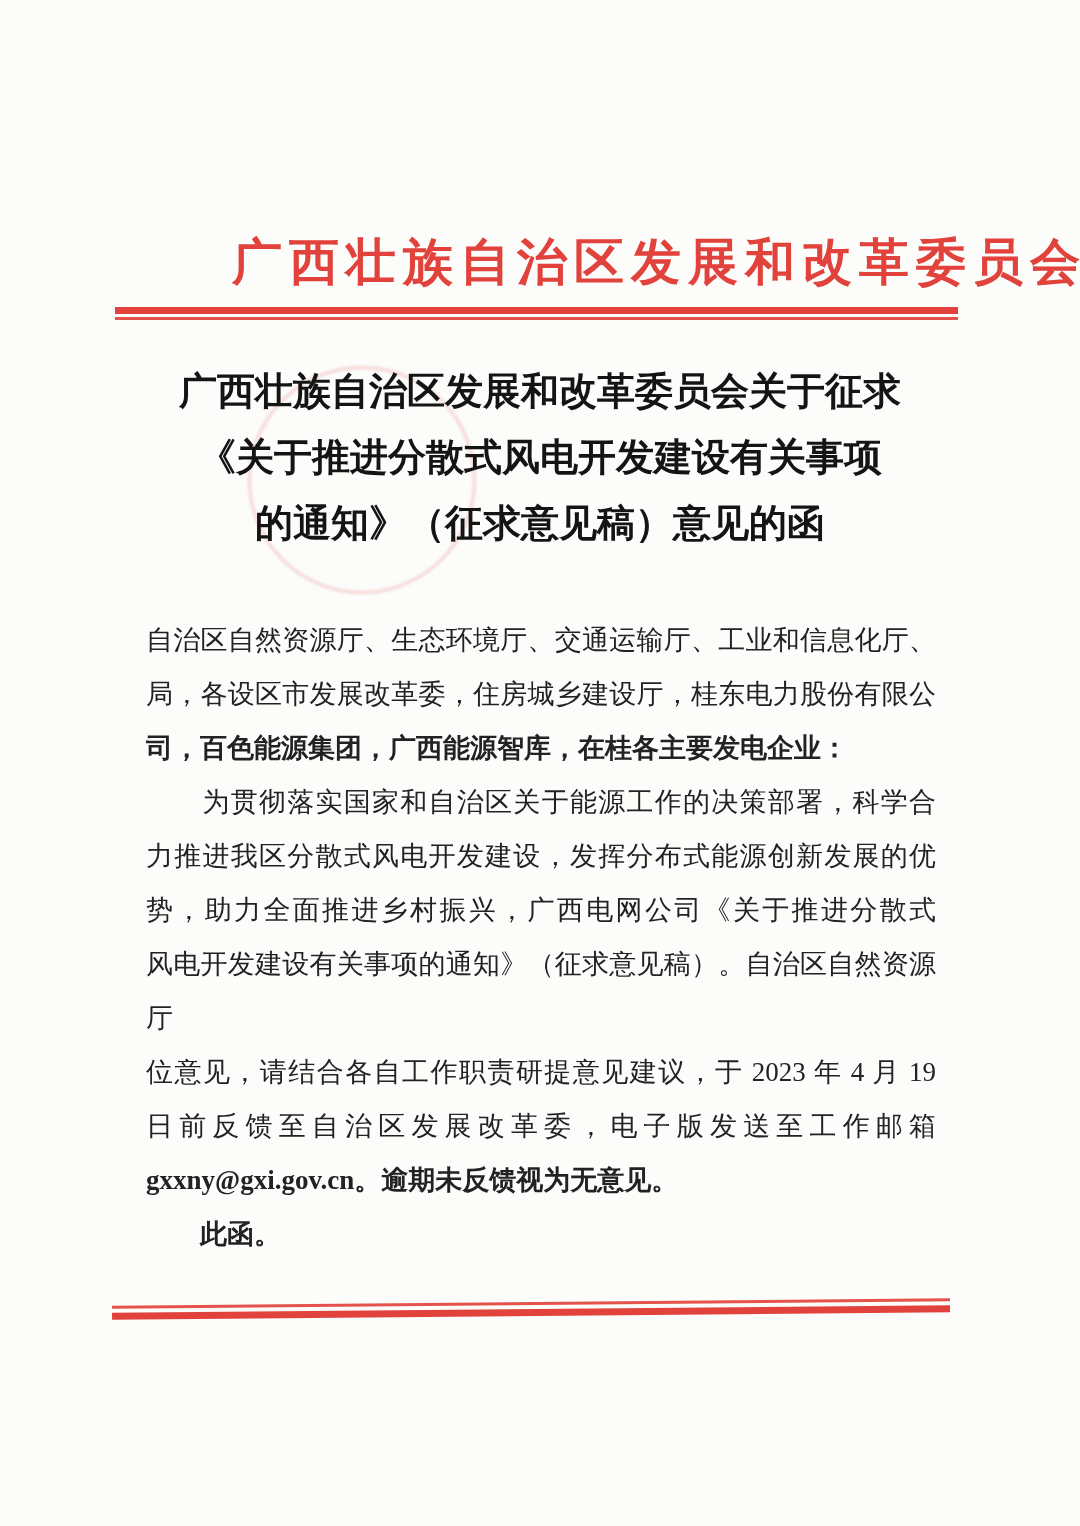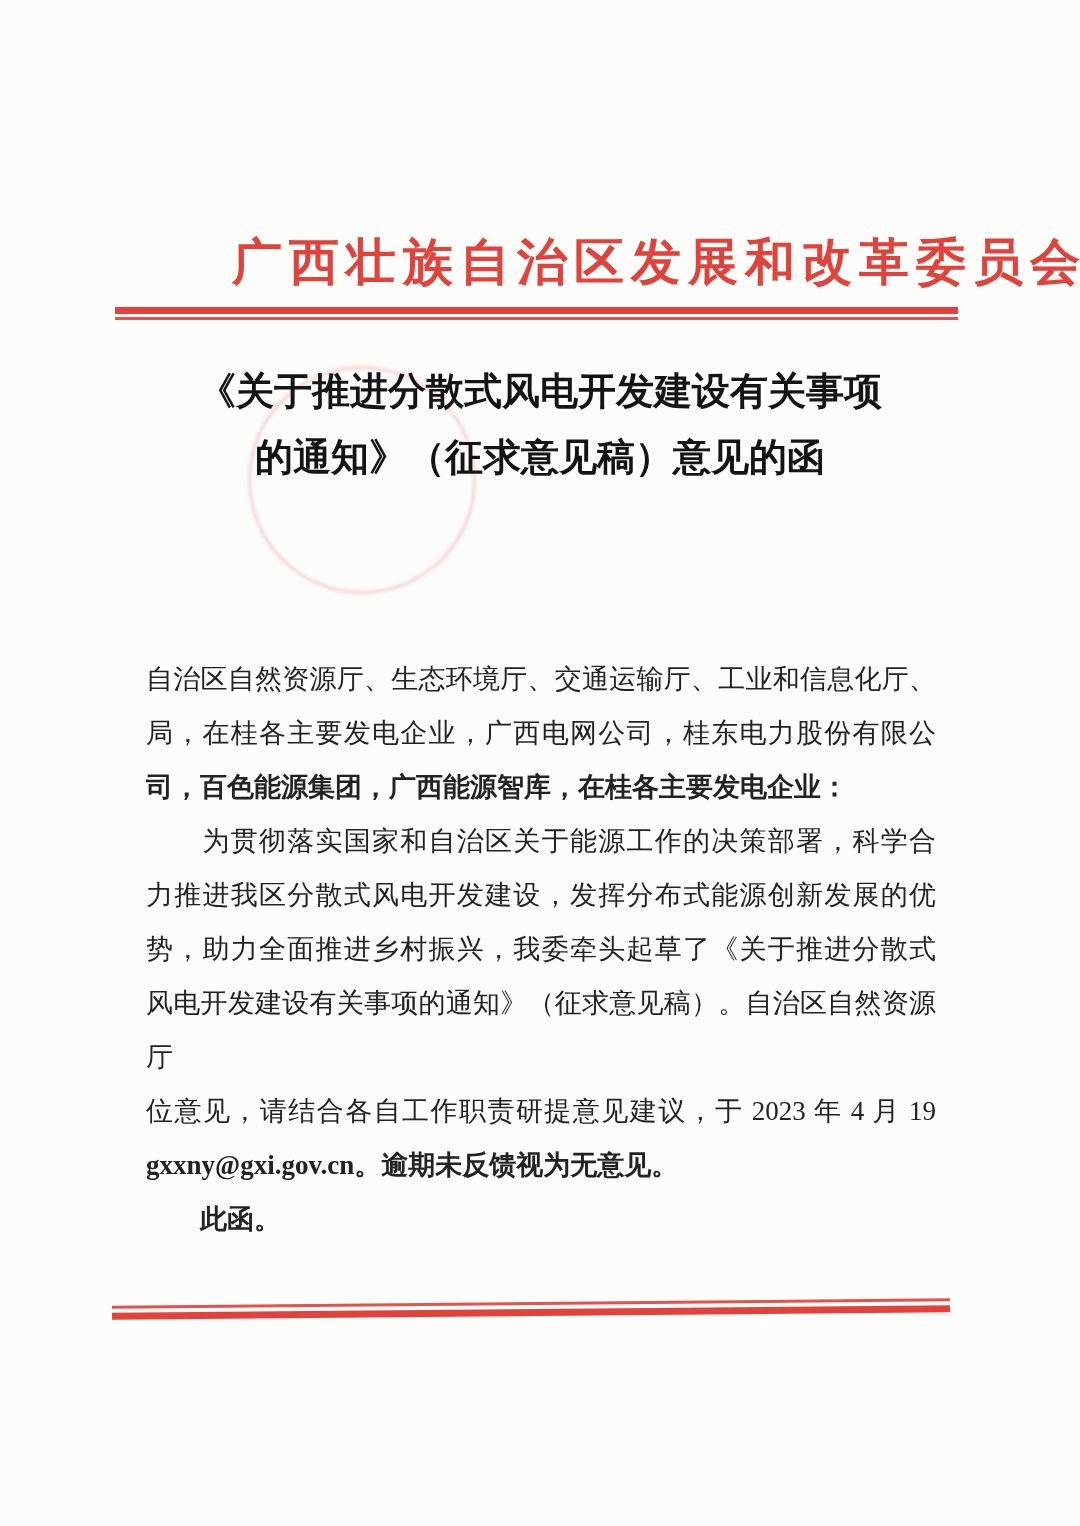--- a/index.html
+++ b/index.html
@@ -58,21 +58,21 @@
     font-family: "DejaVu Serif", "Liberation Serif", serif;
     font-weight: 700;
     font-size: 38px;
     line-height: 66px;
     color: #141414;
   }
 
   
   .body-text {
     position: absolute;
-    top: 652px;
+    top: 613px;
     left: 146px;
     width: 790px;
     font-size: 27px;
     line-height: 54px;
     color: #222;
     font-family: "Liberation Serif", serif;
   }
   .bline {
     text-align: justify;
     text-align-last: justify;
@@ -105,33 +105,35 @@
 
   <div class="rule-top">
     <div class="thick"></div>
     <div class="gap"></div>
     <div class="thin"></div>
   </div>
 
   <div class="seal-ghost"></div>
 
   <div class="doc-title">
+    <div>广西壮族自治区发展和改革委员会关于征求</div>
     <div>《关于推进分散式风电开发建设有关事项</div>
     <div>的通知》（征求意见稿）意见的函</div>
   </div>
 
   <div class="body-text">
     <div class="bline">自治区自然资源厅、生态环境厅、交通运输厅、工业和信息化厅、</div>
-    <div class="bline">局，在桂各主要发电企业，广西电网公司，桂东电力股份有限公</div>
+    <div class="bline">局，各设区市发展改革委，住房城乡建设厅，桂东电力股份有限公</div>
     <div class="bline plain">司，百色能源集团，广西能源智库，在桂各主要发电企业：</div>
     <div class="bline">　　为贯彻落实国家和自治区关于能源工作的决策部署，科学合</div>
     <div class="bline">力推进我区分散式风电开发建设，发挥分布式能源创新发展的优</div>
-    <div class="bline">势，助力全面推进乡村振兴，我委牵头起草了《关于推进分散式</div>
+    <div class="bline">势，助力全面推进乡村振兴，广西电网公司《关于推进分散式</div>
     <div class="bline">风电开发建设有关事项的通知》（征求意见稿）。自治区自然资源厅</div>
     <div class="bline">位意见，请结合各自工作职责研提意见建议，于 2023 年 4 月 19</div>
+    <div class="bline">日前反馈至自治区发展改革委，电子版发送至工作邮箱</div>
     <div class="bline plain">gxxny@gxi.gov.cn。逾期未反馈视为无意见。</div>
     <div class="bline plain">　　此函。</div>
   </div>
 
   <div class="rule-bottom">
     <div class="thin"></div>
     <div class="gap"></div>
     <div class="thick"></div>
   </div>
 

